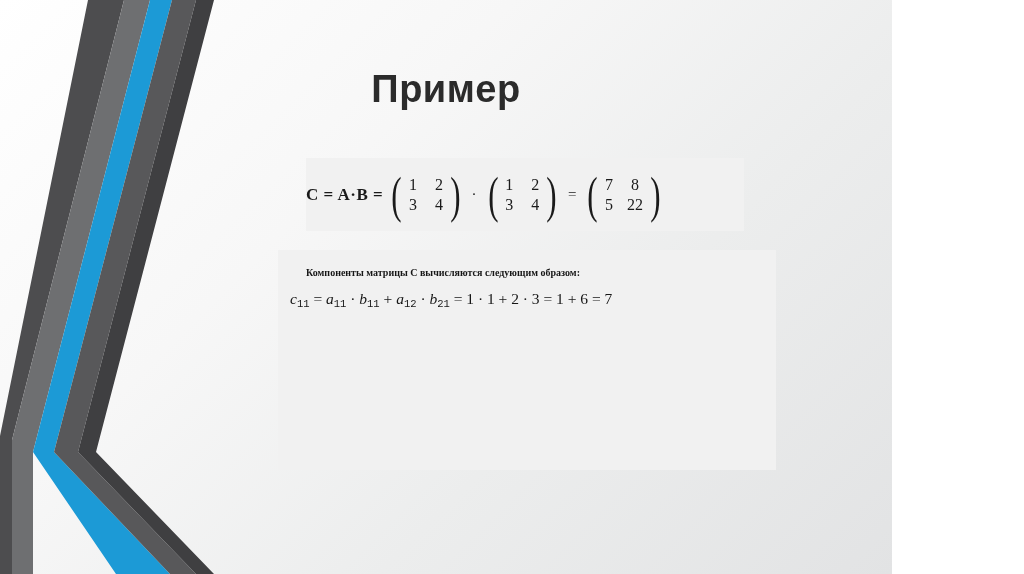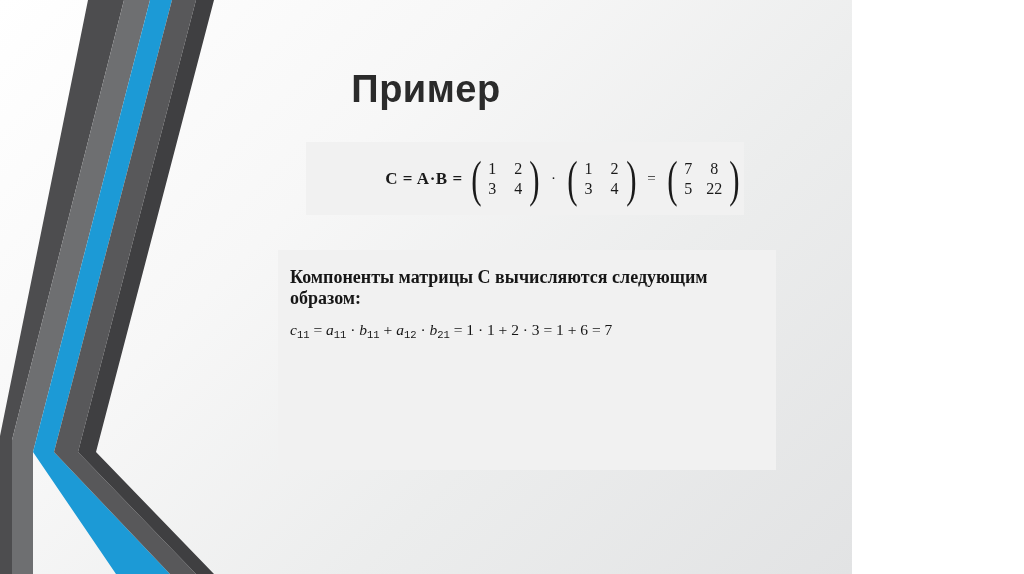--- a/index.html
+++ b/index.html
@@ -12,20 +12,21 @@
     overflow: hidden;
     font-family: "Liberation Sans", sans-serif;
     background: #ffffff;
   }
   .slide {
     position: relative;
     width: 852px;
     height: 574px;
     background: linear-gradient(135deg, #ffffff 0%, #f7f7f7 35%, #eceded 65%, #e2e3e4 100%);
     overflow: hidden;
+    padding-left: 40px;
   }
 
   
   .ribbon {
     position: absolute;
     left: 0;
     top: 0;
     width: 260px;
     height: 574px;
     pointer-events: none;
@@ -40,27 +41,27 @@
     font-size: 38px;
     font-weight: bold;
     color: #2b2b2b;
     letter-spacing: 0.5px;
   }
 
   
   .eq-block {
     position: absolute;
     left: 306px;
-    top: 142px;
+    top: 158px;
     width: 438px;
     height: 73px;
     background: #f1f1f1;
     display: flex;
     align-items: center;
-    justify-content: flex-end;
+    justify-content: flex-start;
     font-family: "Liberation Serif", serif;
   }
   .eq-row {
     display: flex;
     align-items: center;
     font-size: 17px;
     color: #1a1a1a;
   }
   .lead {
     font-weight: bold;
@@ -104,23 +105,23 @@
     top: 250px;
     width: 498px;
     height: 220px;
     background: #f1f1f1;
     font-family: "Liberation Serif", serif;
     color: #161616;
     padding: 12px 16px 0 10px;
     box-sizing: border-box;
   }
   .exp-head {
-    font-size: 18px;
+    font-size: 10px;
     font-weight: bold;
-    margin: 5px 0 12px 2px;
+    margin: 5px 0 12px 18px;
   }
   .line {
     font-size: 15.5px;
     margin: 0 0 20px 2px;
     white-space: nowrap;
   }
   .line .var {
     font-style: italic;
   }
   .line sub {

